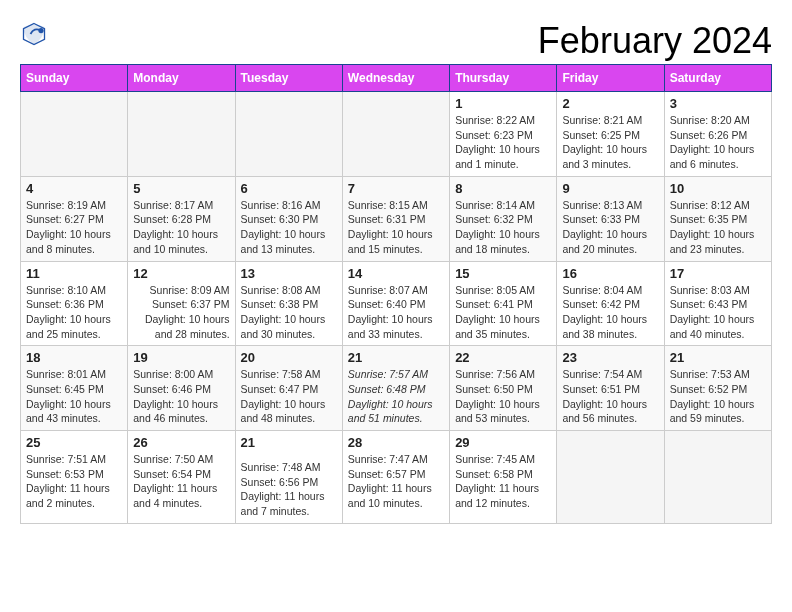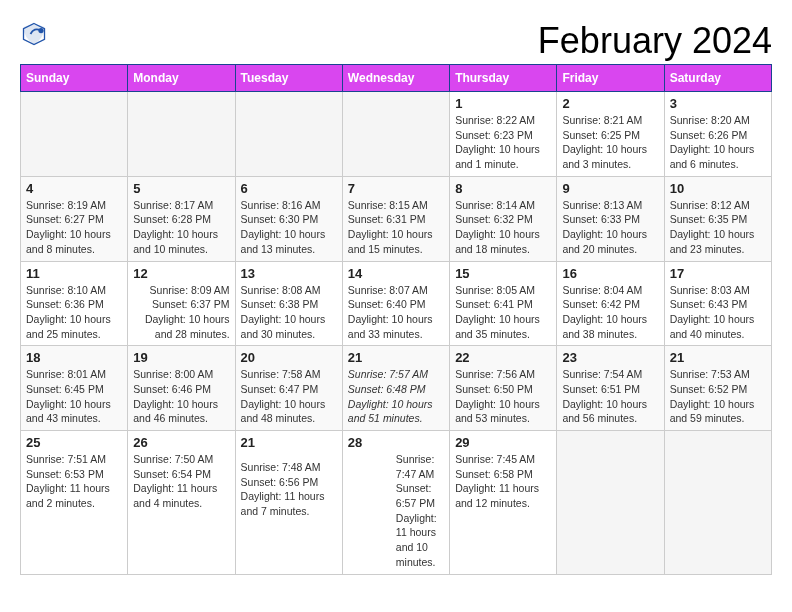--- a/index.html
+++ b/index.html
@@ -287,21 +287,21 @@
 Daylight: 11 hours and 4 minutes.</div>
         </td>
         <td>
           <span class="day-number">21</span>
           <div class="day-info" style="white-space: pre-line; margin-top: 10px;">Sunrise: 7:48 AM
 Sunset: 6:56 PM
 Daylight: 11 hours and 7 minutes.</div>
         </td>
         <td>
           <span class="day-number">28</span>
-          <div class="day-info" style="white-space: pre-line; margin-left: 48px;">Sunrise: 7:47 AM
+          <div class="day-info" style="white-space: pre-line;">Sunrise: 7:47 AM
 Sunset: 6:57 PM
 Daylight: 11 hours and 10 minutes.</div>
         </td>
         <td>
           <span class="day-number">29</span>
           <div class="day-info" style="white-space: pre-line;">Sunrise: 7:45 AM
 Sunset: 6:58 PM
 Daylight: 11 hours and 12 minutes.</div>
         </td>
         <td class="empty-cell"></td>

